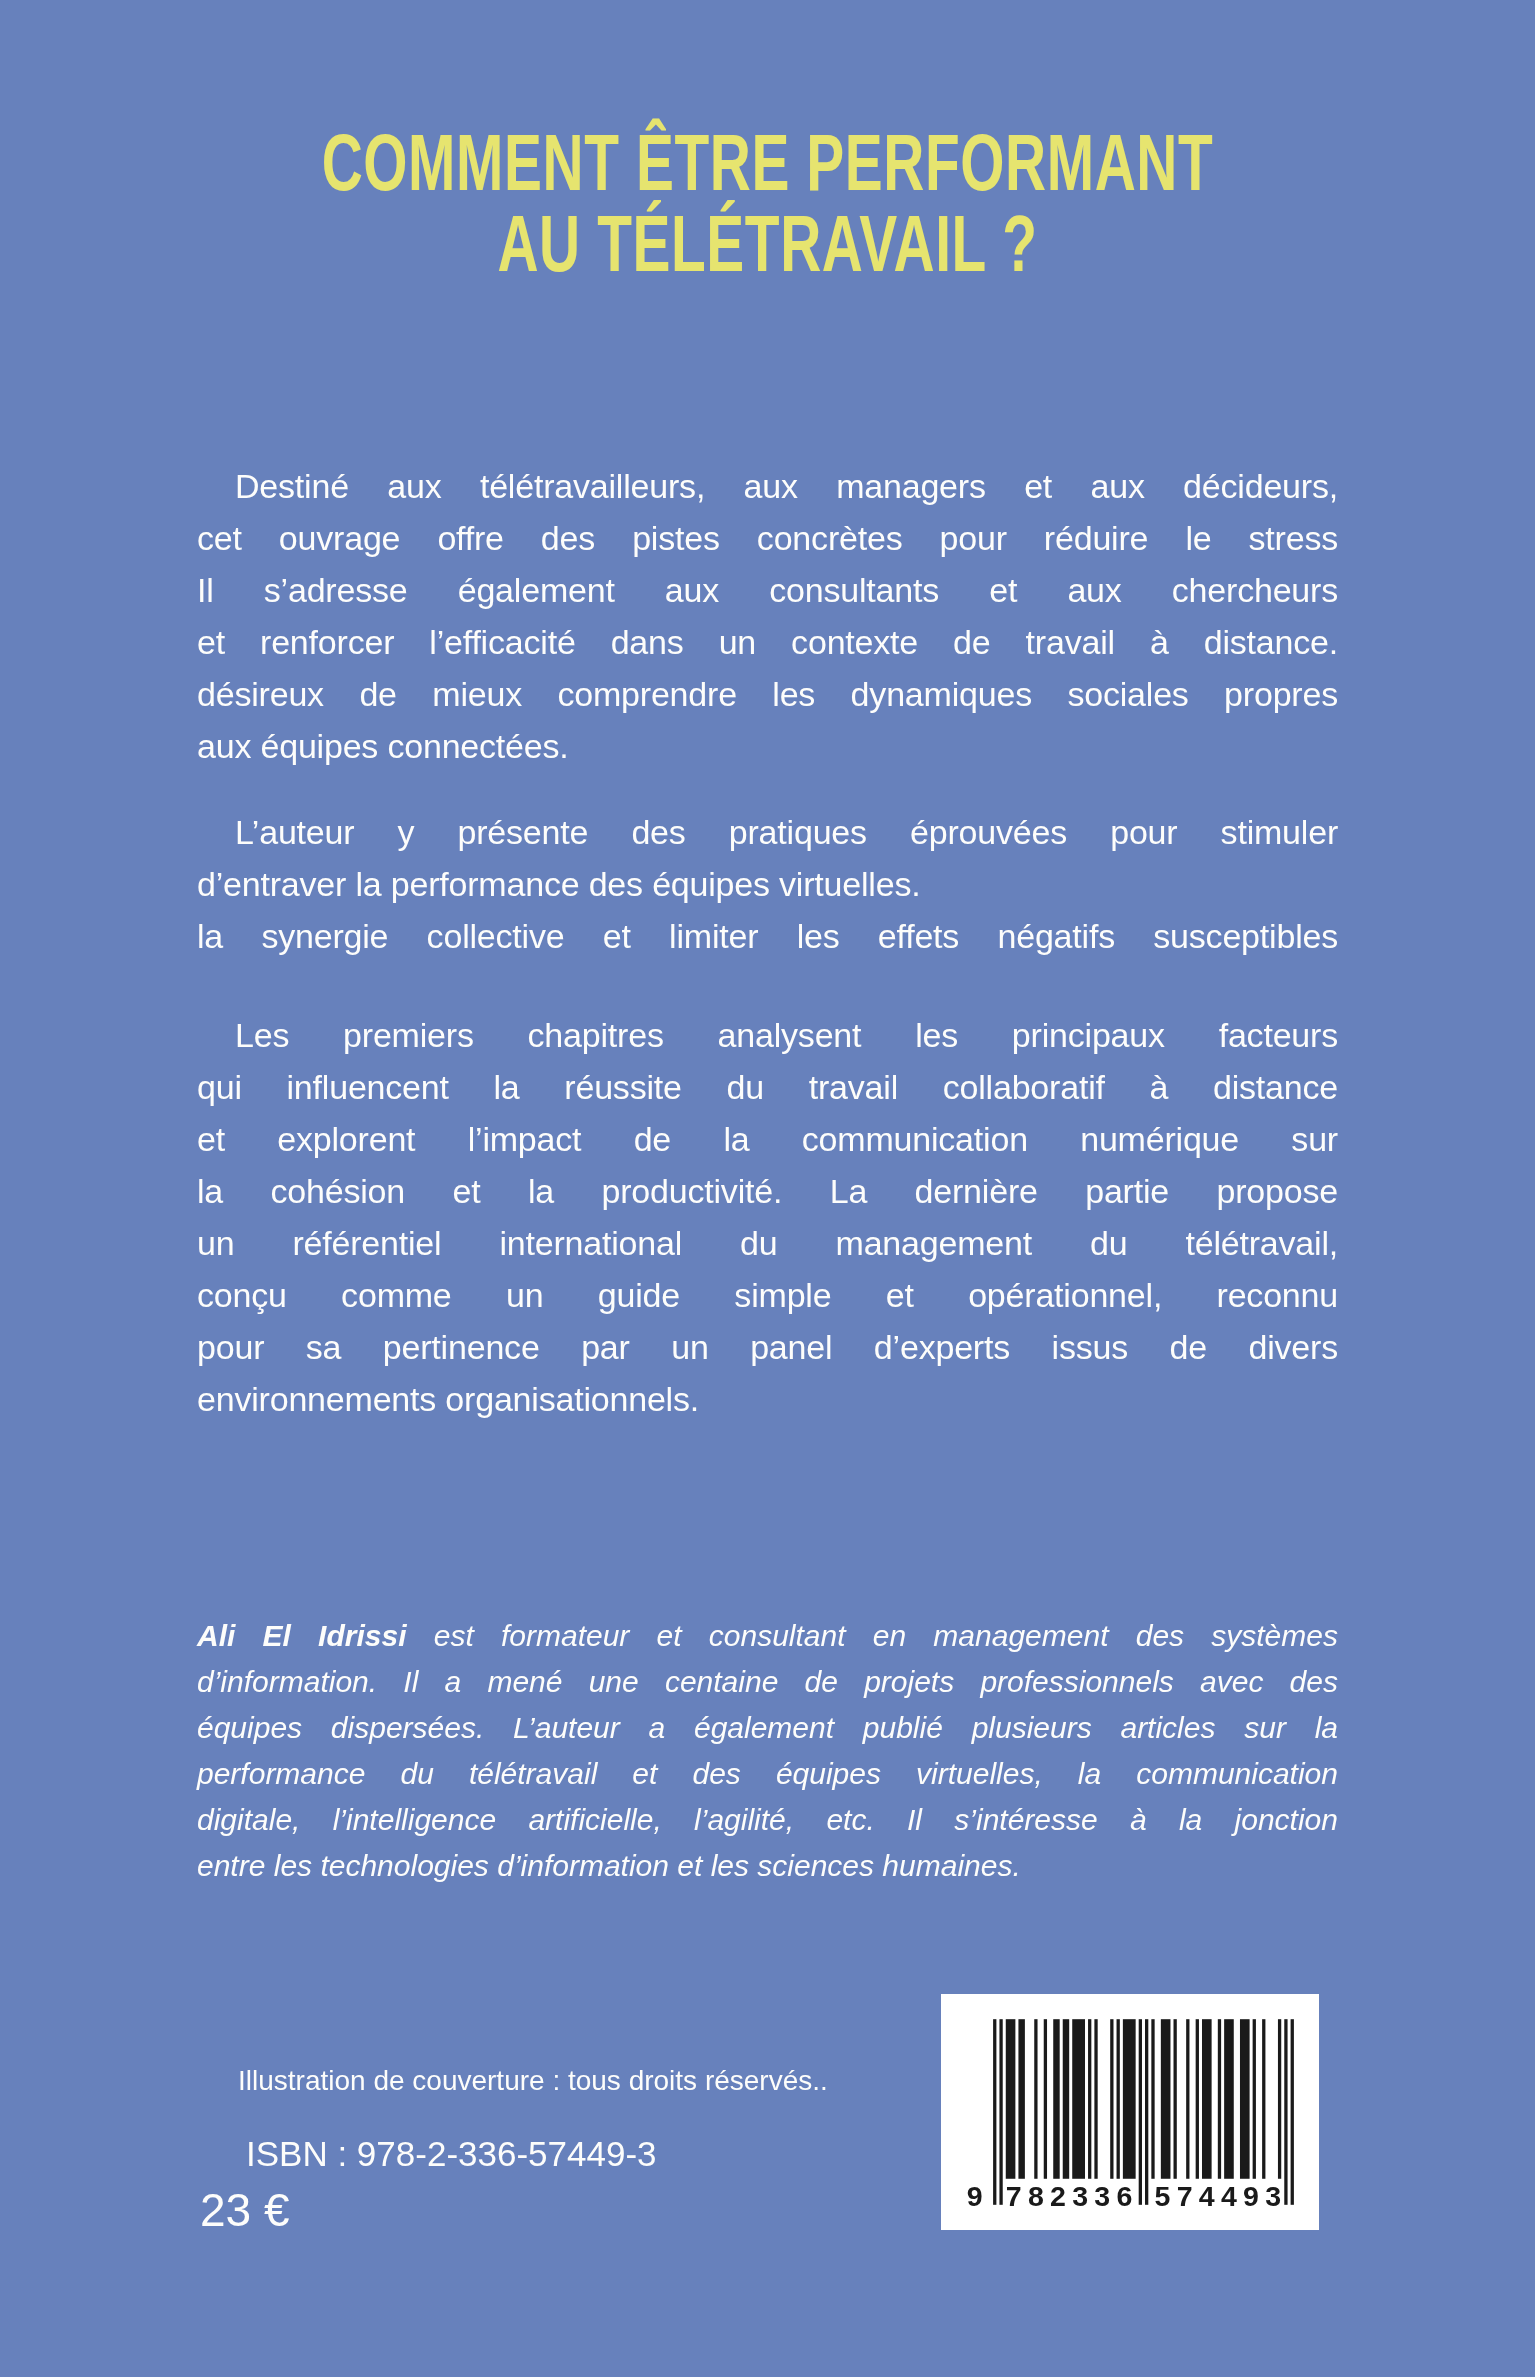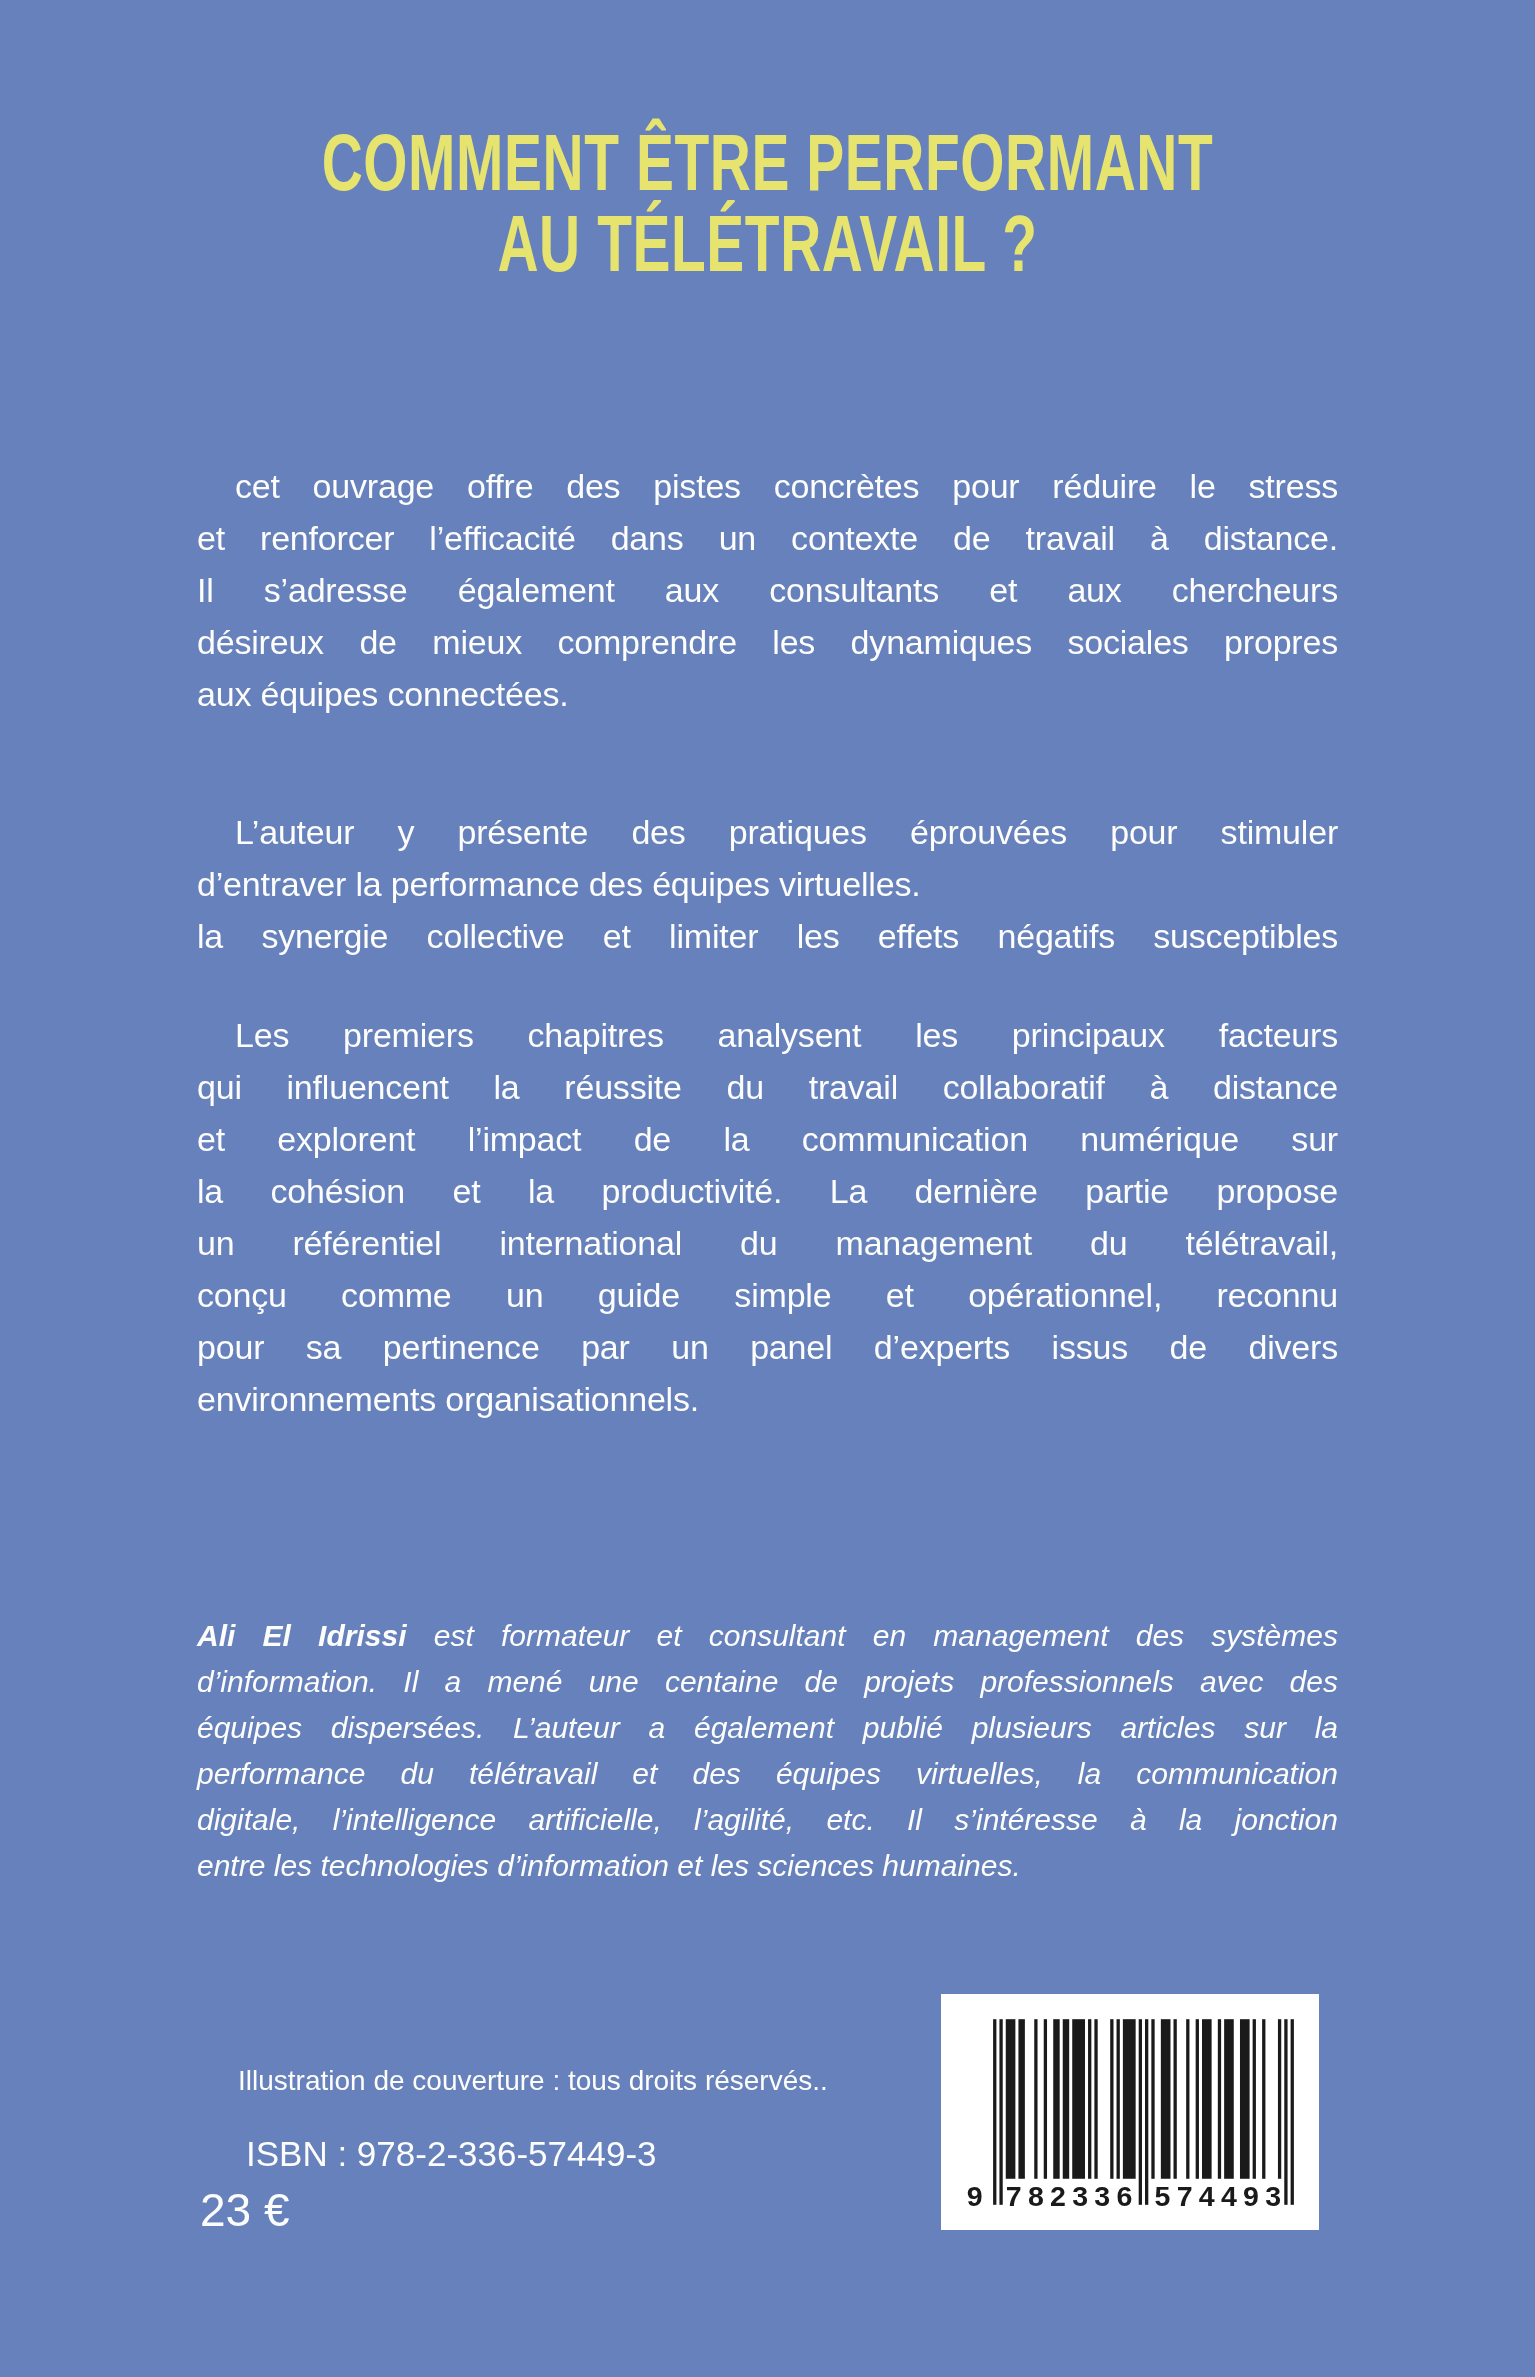--- a/index.html
+++ b/index.html
@@ -90,23 +90,24 @@
 
 <div class="cover">
 
   <h1 class="title">
     <span class="title-line">COMMENT ÊTRE PERFORMANT</span>
     <span class="title-line">AU TÉLÉTRAVAIL ?</span>
   </h1>
 
   <section>
     <p class="para" id="paragraph-1">
+        <span class="tline">Destiné aux télétravailleurs, aux managers et aux décideurs,</span>
         <span class="tline">cet ouvrage offre des pistes concrètes pour réduire le stress</span>
+        <span class="tline">Il s’adresse également aux consultants et aux chercheurs</span>
         <span class="tline">et renforcer l’efficacité dans un contexte de travail à distance.</span>
-        <span class="tline">Il s’adresse également aux consultants et aux chercheurs</span>
         <span class="tline">désireux de mieux comprendre les dynamiques sociales propres</span>
         <span class="tline last">aux équipes connectées.</span>
       </p>
     <p class="para" id="paragraph-2">
         <span class="tline">L’auteur y présente des pratiques éprouvées pour stimuler</span>
         <span class="tline last">d’entraver la performance des équipes virtuelles.</span>
         <span class="tline">la synergie collective et limiter les effets négatifs susceptibles</span>
       </p>
     <p class="para" id="paragraph-3">
         <span class="tline">Les premiers chapitres analysent les principaux facteurs</span>

